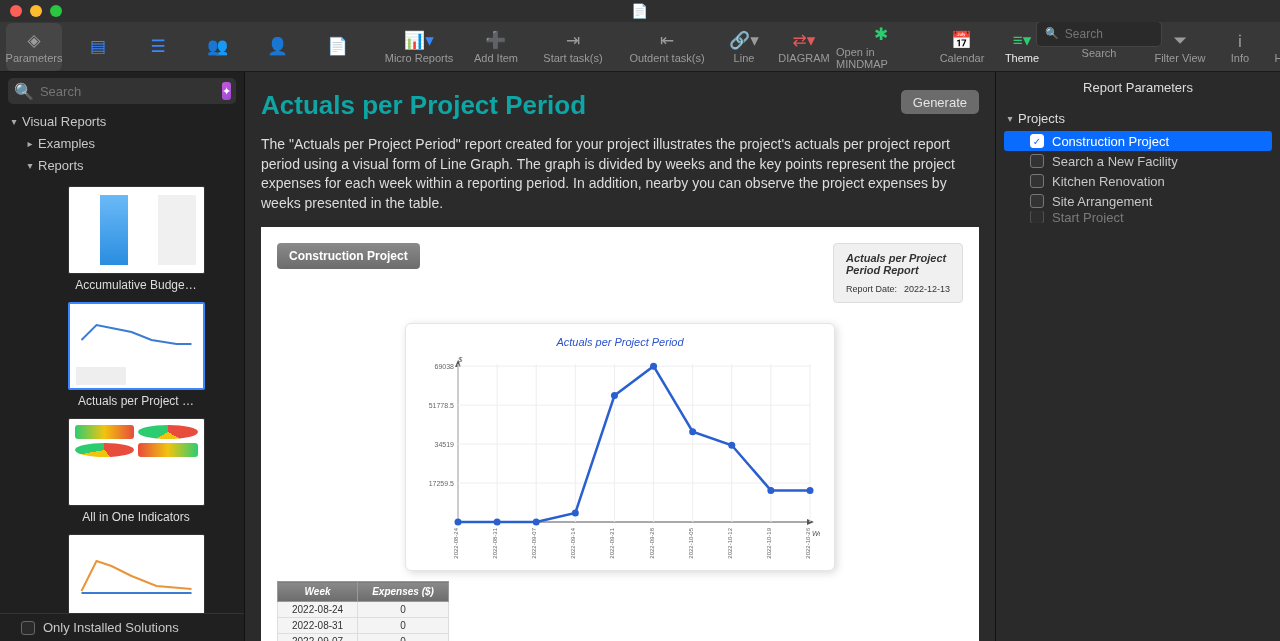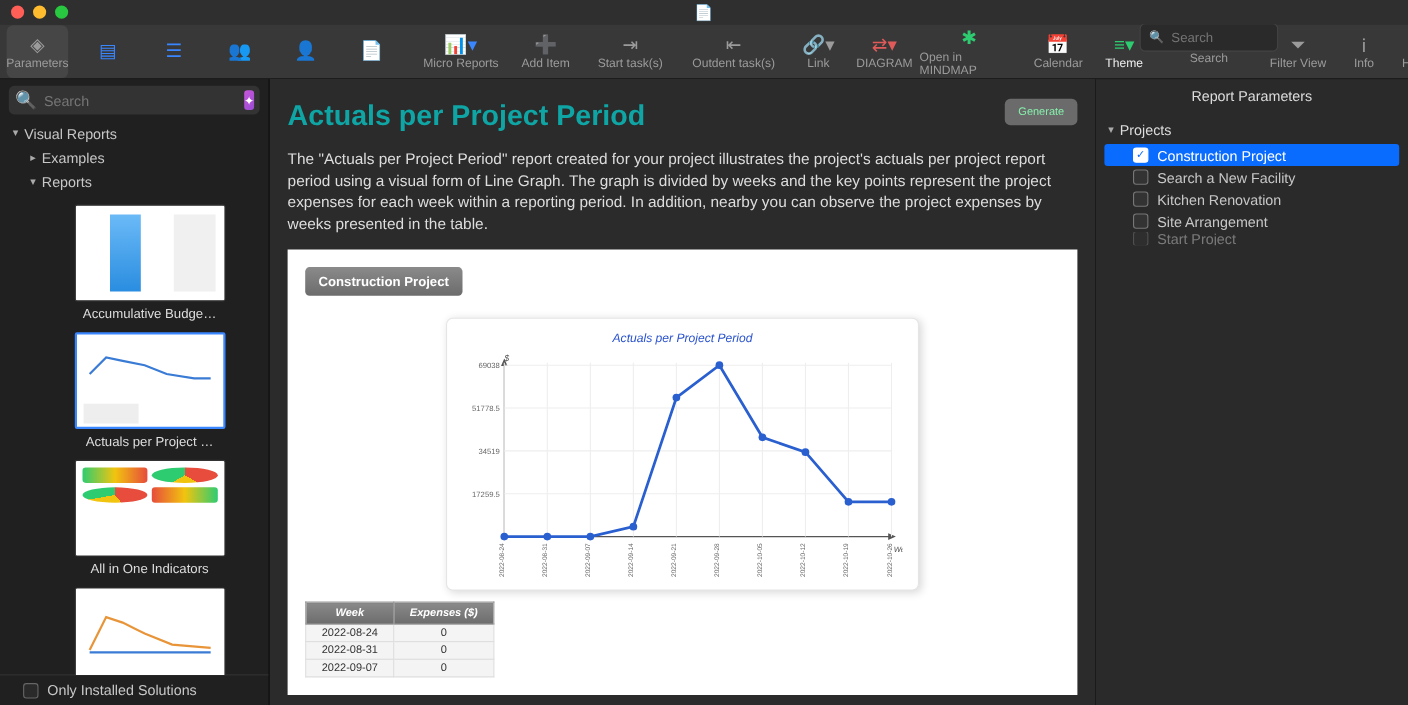--- a/index.html
+++ b/index.html
@@ -44,21 +44,21 @@
   .thumbs{display:flex;flex-direction:column;align-items:center;padding-left:28px;}
   .thumb{width:137px;height:88px;background:#fff;margin-top:10px;border-radius:2px;border:1px solid #333;}
   .thumb.sel{border:2px solid #3a86ff;}
   .thumbcap{color:#ddd;font-size:12px;margin-top:4px;text-align:center;width:170px;white-space:nowrap;overflow:hidden;text-overflow:ellipsis;}
   .sidefoot{border-top:1px solid #333;padding:6px 21px;display:flex;align-items:center;font-size:13px;}
   .chk{width:14px;height:14px;border:1px solid #666;border-radius:3px;margin-right:8px;background:#2a2a2a;}
   
   .center{flex:1;background:#2b2b2b;overflow:auto;padding:18px 16px;}
   .center h1{color:#0fa5a5;font-size:26px;font-weight:700;margin:0;}
   .headrow{display:flex;align-items:flex-start;justify-content:space-between;}
-  .genbtn{background:#6b6b6b;color:#86efac;border:none;border-radius:5px;height:24px;padding:0 12px;font-size:10px;}
+  .genbtn{background:#6b6b6b;color:#e5e5e5;border:none;border-radius:5px;height:24px;padding:0 12px;font-size:13px;}
   .desc{color:#ddd;font-size:14px;line-height:1.4;margin:14px 0;}
   .report{background:#fff;color:#333;padding:16px;}
   .rhead{display:flex;justify-content:space-between;align-items:flex-start;}
   .pill{background:linear-gradient(#8a8a8a,#6c6c6c);color:#fff;padding:6px 12px;border-radius:4px;font-size:12px;font-weight:600;}
   .rinfo{background:#f0f0f0;border:1px solid #ddd;border-radius:4px;padding:8px 12px;font-size:11px;width:130px;}
   .rinfo b{font-style:italic;}
   .chartbox{margin:20px auto 0;background:#fff;border:1px solid #e5e5e5;border-radius:6px;box-shadow:2px 2px 8px rgba(0,0,0,.15);padding:12px 14px 6px;width:430px;}
   .ctitle{text-align:center;color:#2952cc;font-style:italic;font-size:11px;margin-bottom:6px;}
   svg.plot{display:block;}
   .dtable{margin-top:10px;font-size:10px;border-collapse:collapse;}
@@ -131,21 +131,21 @@
   <div class="tgroup wide">
       <div class="ticon">⇥</div>
       <div>Start task(s)</div>
     </div>
   <div class="tgroup wide">
       <div class="ticon">⇤</div>
       <div>Outdent task(s)</div>
     </div>
   <div class="tgroup">
       <div class="ticon">🔗▾</div>
-      <div>Link</div>
+      <div>Line</div>
     </div>
   <div class="tgroup">
       <div class="ticon" style="color:#e05a5a">⇄▾</div>
       <div>DIAGRAM</div>
     </div>
   <div class="tgroup wide">
       <div class="ticon" style="color:#2ecc71">✱</div>
       <div>Open in MINDMAP</div>
     </div>
   <div style="width:30px"></div>
@@ -251,20 +251,27 @@
   <div class="center">
     <div class="headrow">
       <h1>Actuals per Project Period</h1>
       <button class="genbtn">Generate</button>
     </div>
     <div class="desc">The "Actuals per Project Period" report created for your project illustrates the project's actuals per project report period using a visual form of Line Graph. The graph is divided by weeks and the key points represent the project expenses for each week within a reporting period. In addition, nearby you can observe the project expenses by weeks presented in the table.</div>
 
     <div class="report">
       <div class="rhead">
         <div class="pill">Construction Project</div>
+        <div class="rinfo">
+          <b>Actuals per Project Period Report</b>
+          <div style="margin-top:8px;font-size:9px;display:flex;justify-content:space-between;">
+            <span>Report Date:</span>
+            <span>2022-12-13</span>
+          </div>
+        </div>
       </div>
 
       <div class="chartbox">
         <div class="ctitle">Actuals per Project Period</div>
         <svg class="plot" id="plot" width="400" height="210">
             <text x="38" y="8" font-size="8" fill="#555" font-style="italic">$</text>
             <line x1="38" y1="10" x2="38" y2="168" stroke="#555"></line>
             <polygon points="38,6 35,13 41,13" fill="#555"></polygon>
             <line x1="38" y1="168" x2="390" y2="168" stroke="#555"></line>
             <polygon points="394,168 387,165 387,171" fill="#555"></polygon>

